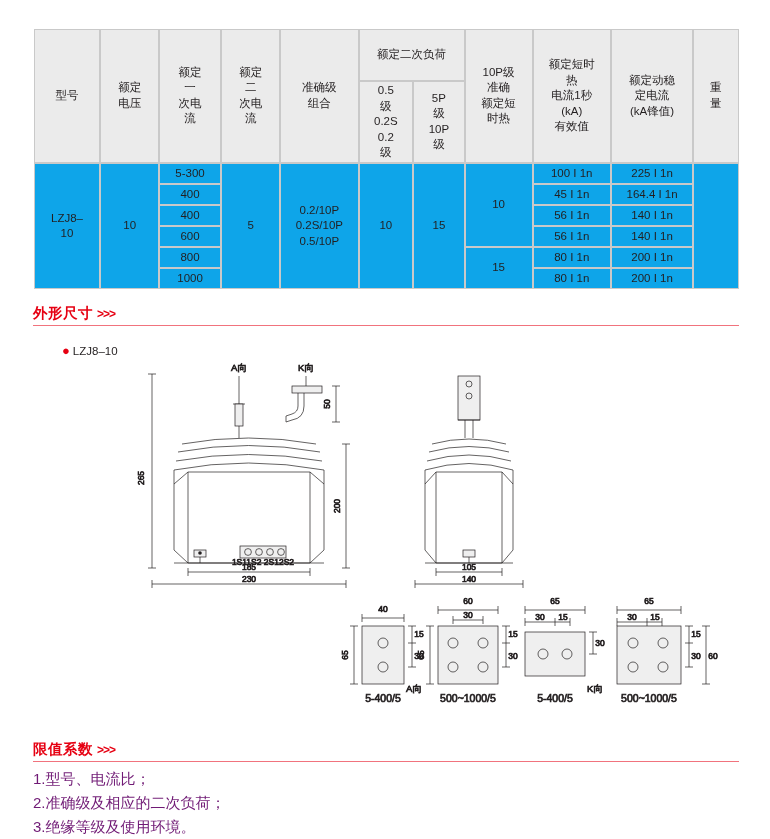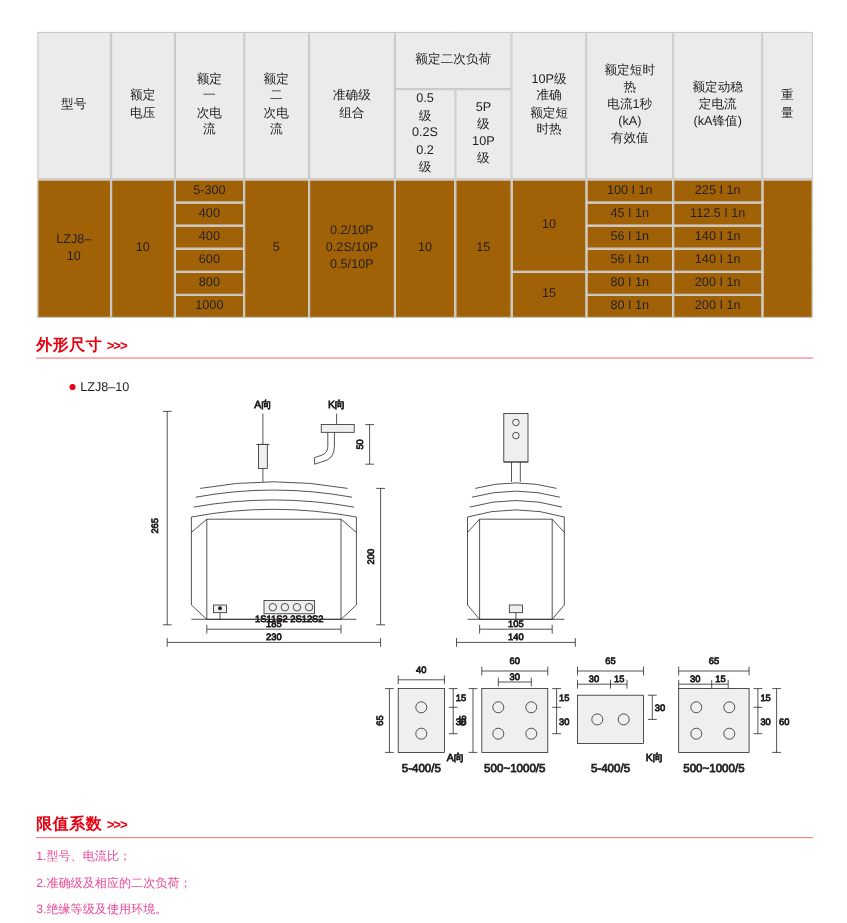--- a/index.html
+++ b/index.html
@@ -24,21 +24,21 @@
     border: 1px solid #ffffff;
     outline: 1px solid #c9c9c9;
     outline-offset: -1px;
     text-align: center;
     vertical-align: middle;
     font-weight: normal;
     padding: 2px 15px;
     line-height: 1.35;
   }
   table.spec th { background: #ebebeb; }
-  table.spec td { background: #a16207; }
+  table.spec td { background: #0ea5e9; }
   .hdr-tall { height: 130px; }
   .r-body td { height: 21px; }
   .nowrap { white-space: nowrap; }
 
   
   .sec-head {
     position: absolute;
     font-size: 14.5px;
     font-weight: bold;
     color: #e60012;
@@ -69,23 +69,23 @@
   
   .drawing { position: absolute; left: 120px; top: 360px; width: 620px; height: 360px; }
   .dim-txt { font-size: 8.5px; fill: #231f20; font-family: "Liberation Sans", sans-serif; }
   .lbl { font-size: 9.5px; fill: #231f20; font-family: "Liberation Sans", sans-serif; }
   .cap { font-size: 10.5px; fill: #231f20; font-family: "Liberation Sans", sans-serif; }
 
   
   .notice { position: absolute; left: 33px; top: 767px; width: 700px; }
   .notice li {
     list-style: none;
-    font-size: 11px;
+    font-size: 15px;
     line-height: 24px;
-    color: #ec4899;
+    color: #701a75;
   }
   .notice ol { margin: 0; padding: 0; }
 </style>
 </head>
 <body>
 
 <div class="page">
 
   <div class="spec-wrap">
     <table class="spec">
@@ -162,21 +162,21 @@
         <td rowspan="6">10</td>
         <td rowspan="6">15</td>
         <td rowspan="4">10</td>
         <td class="nowrap">100 I 1n</td>
         <td class="nowrap">225 I 1n</td>
         <td rowspan="6"></td>
       </tr>
       <tr class="r-body">
         <td>400</td>
         <td class="nowrap">45 I 1n</td>
-        <td class="nowrap">112.5 I 1n</td>
+        <td class="nowrap">164.4 I 1n</td>
       </tr>
       <tr class="r-body">
         <td>400</td>
         <td class="nowrap">56 I 1n</td>
         <td class="nowrap">140 I 1n</td>
       </tr>
       <tr class="r-body">
         <td>600</td>
         <td class="nowrap">56 I 1n</td>
         <td class="nowrap">140 I 1n</td>

